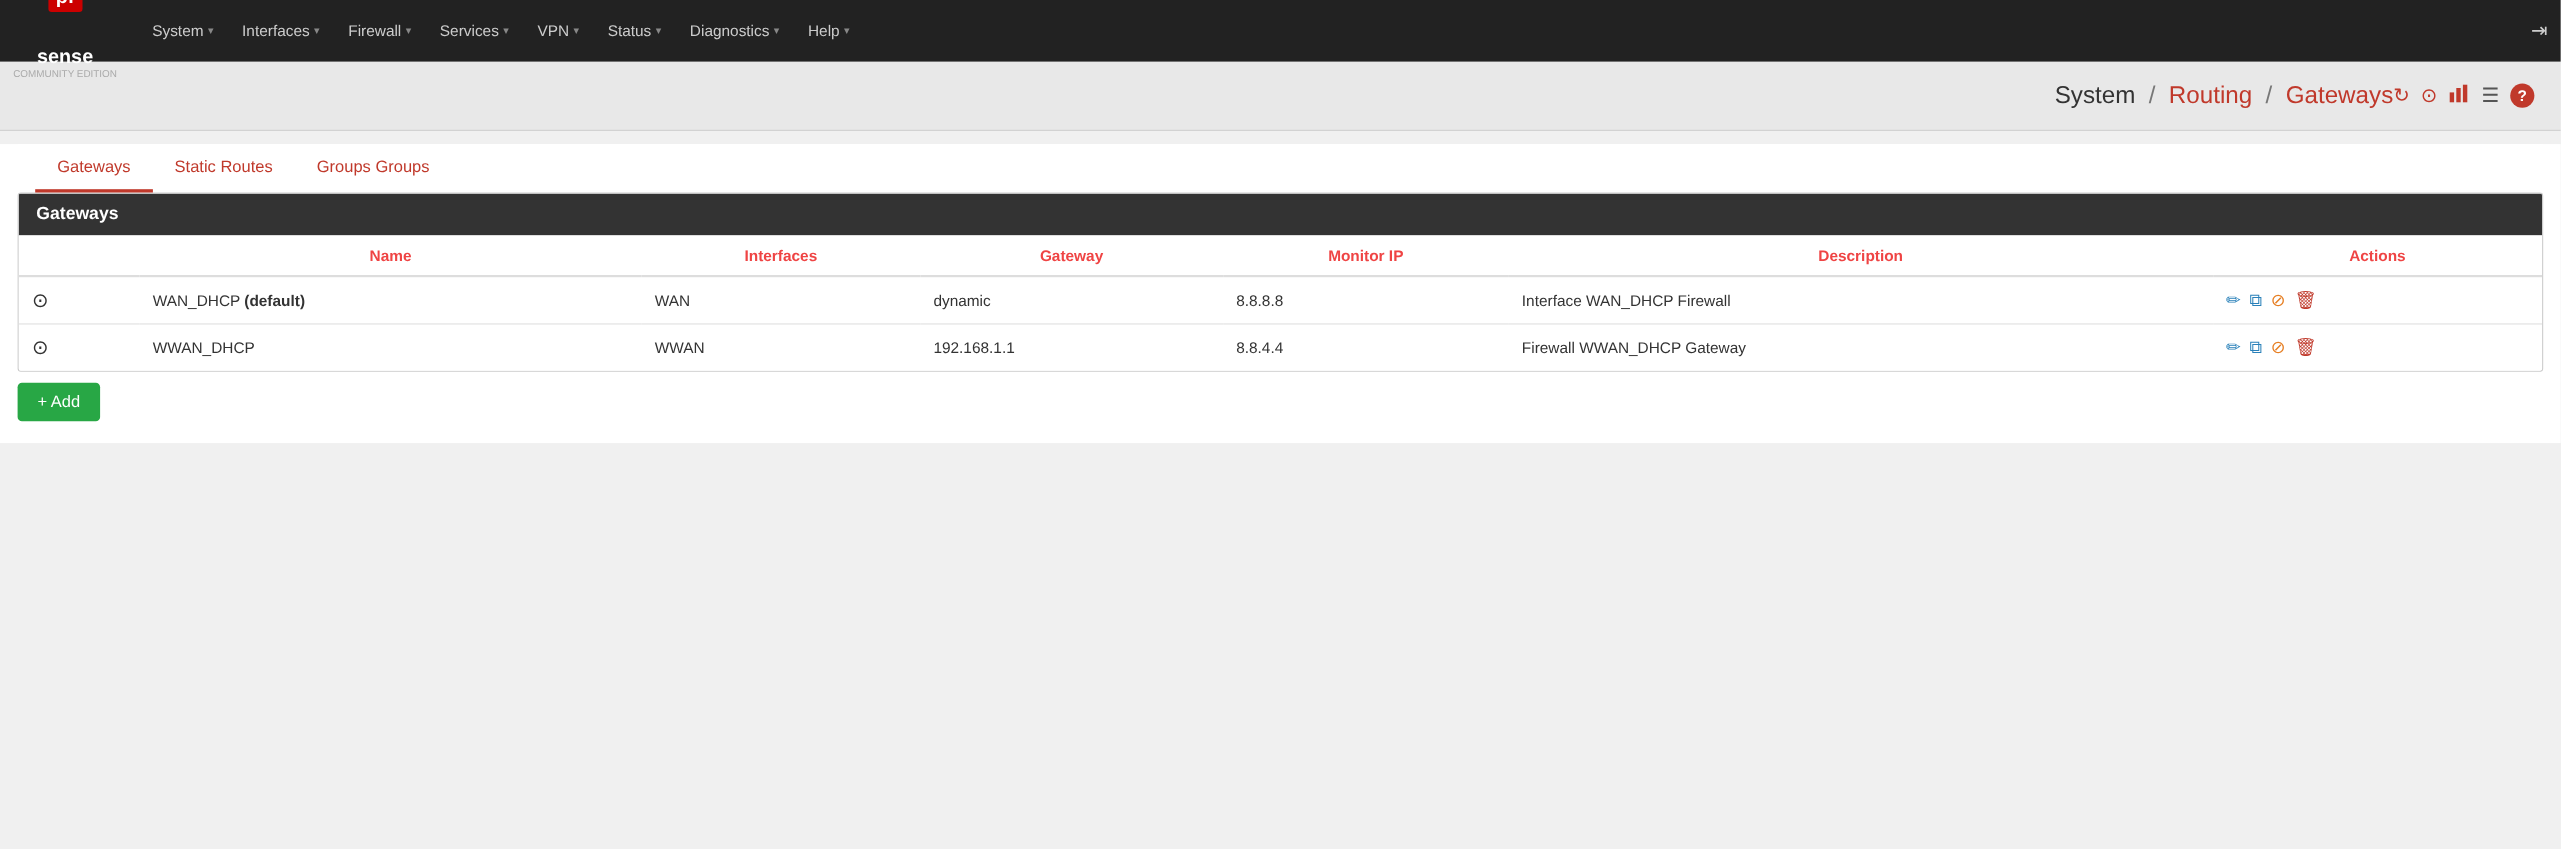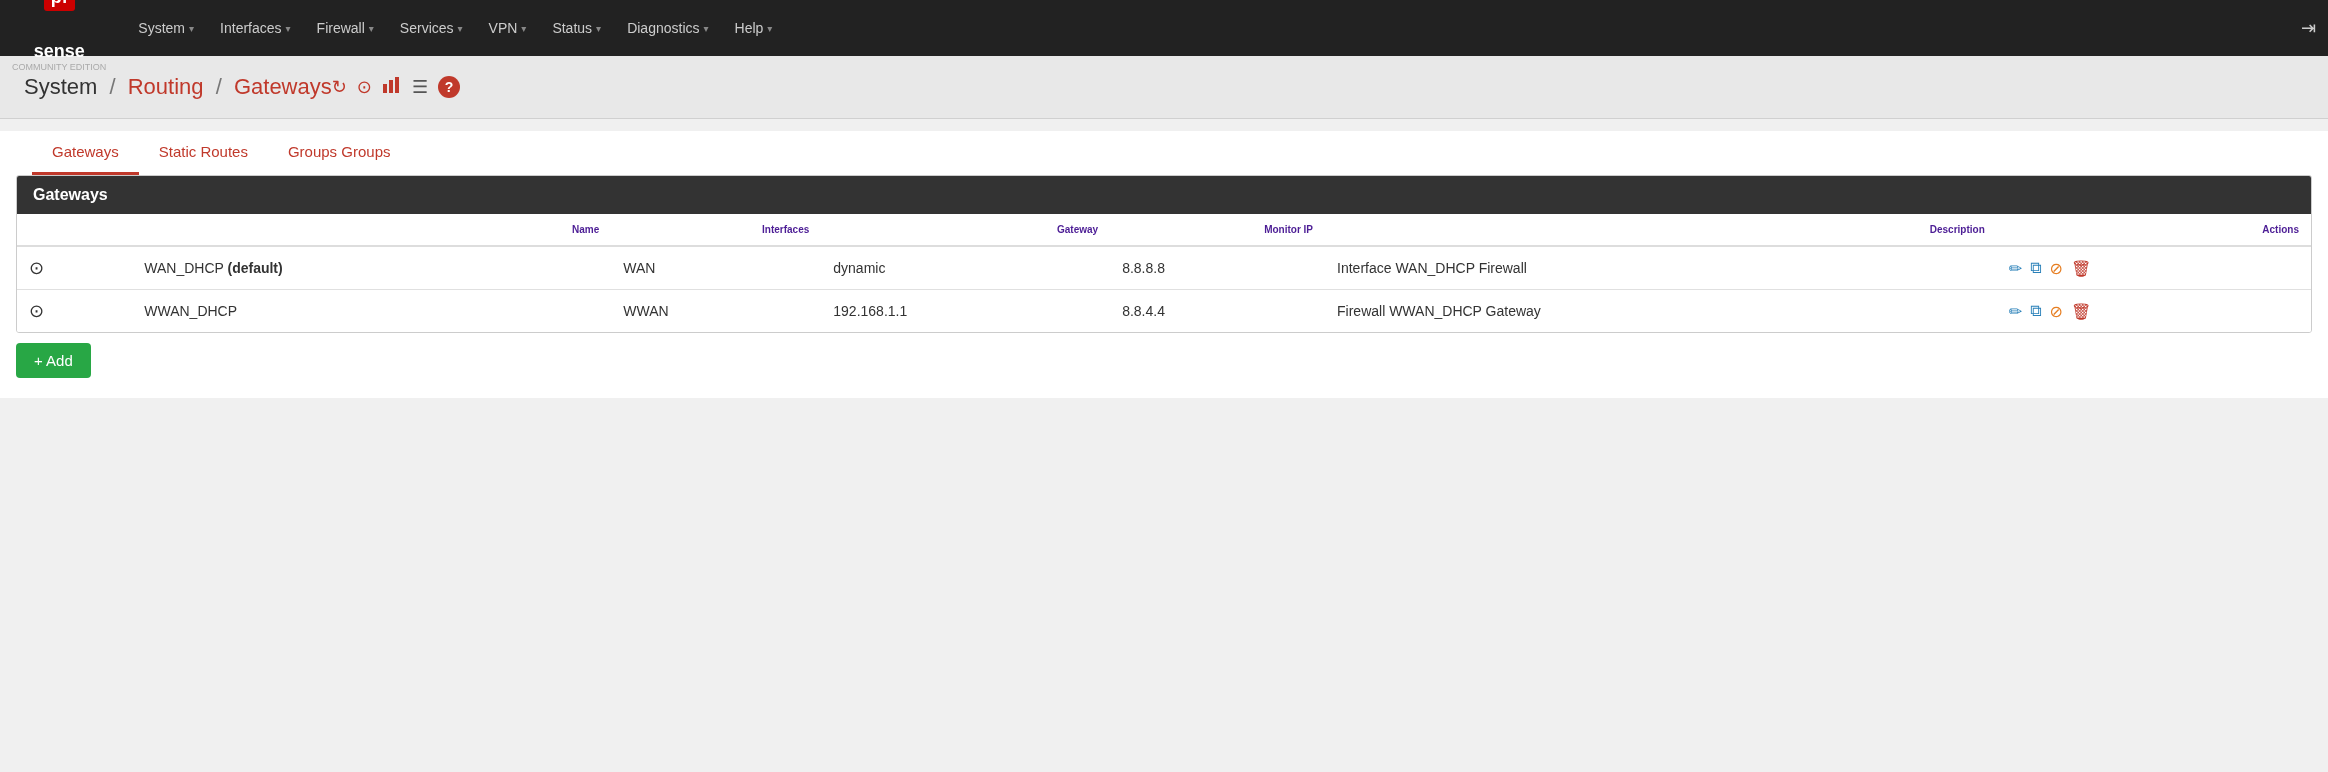--- a/index.html
+++ b/index.html
@@ -45,21 +45,21 @@
       font-size: 18px;
       cursor: pointer;
     }
 
     
     .breadcrumb-bar {
       background: #e8e8e8;
       padding: 18px 24px;
       display: flex;
       align-items: center;
-      justify-content: flex-start;
+      justify-content: flex-end;
       border-bottom: 1px solid #d0d0d0;
     }
     .breadcrumb {
       font-size: 22px;
       font-weight: 300;
     }
     .breadcrumb .bc-static { color: #333; }
     .breadcrumb .bc-sep { color: #777; margin: 0 6px; }
     .breadcrumb .bc-link { color: #c0392b; cursor: pointer; }
     .breadcrumb-actions {
@@ -119,24 +119,24 @@
     table {
       width: 100%;
       border-collapse: collapse;
       background: #fff;
     }
     thead tr {
       border-bottom: 2px solid #ddd;
     }
     thead th {
       padding: 10px 12px;
-      text-align: right;
+      text-align: center;
       font-weight: bold;
-      font-size: 10px;
-      color: #4c1d95;
+      font-size: 14px;
+      color: #ef4444;
     }
     tbody tr {
       border-bottom: 1px solid #e0e0e0;
     }
     tbody tr:last-child { border-bottom: none; }
     tbody td {
       padding: 10px 12px;
       font-size: 14px;
       color: #333;
     }

